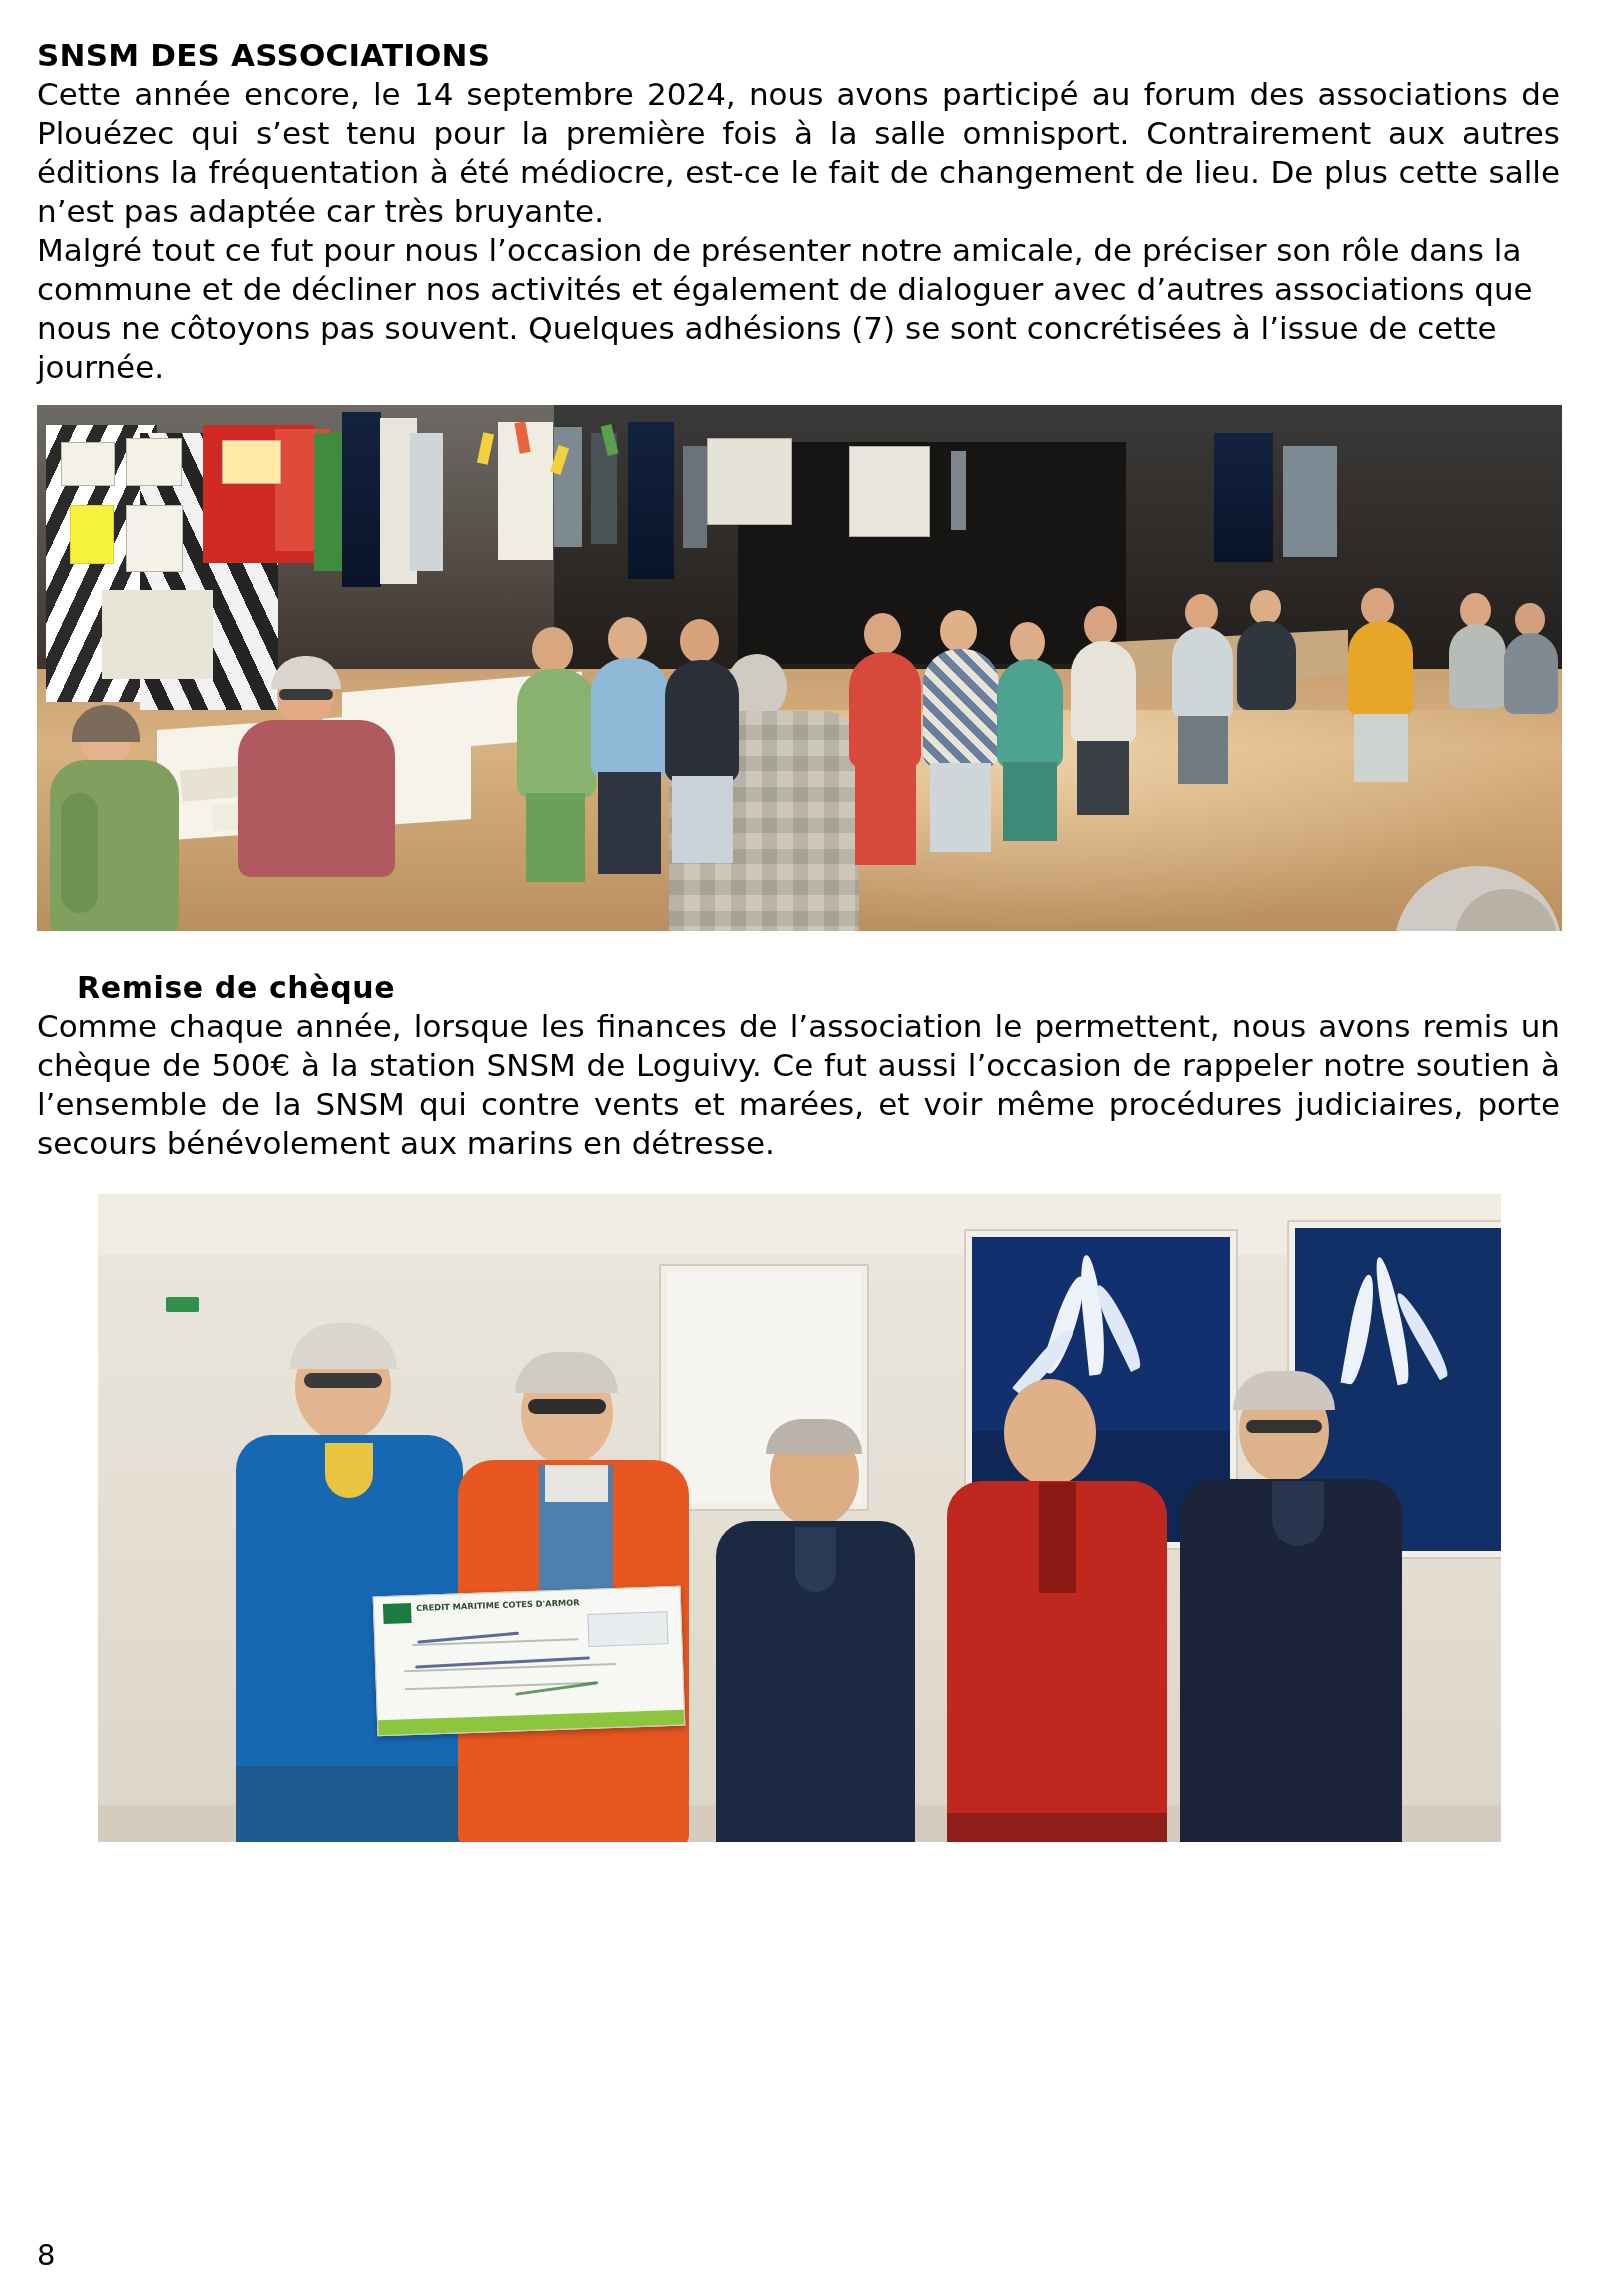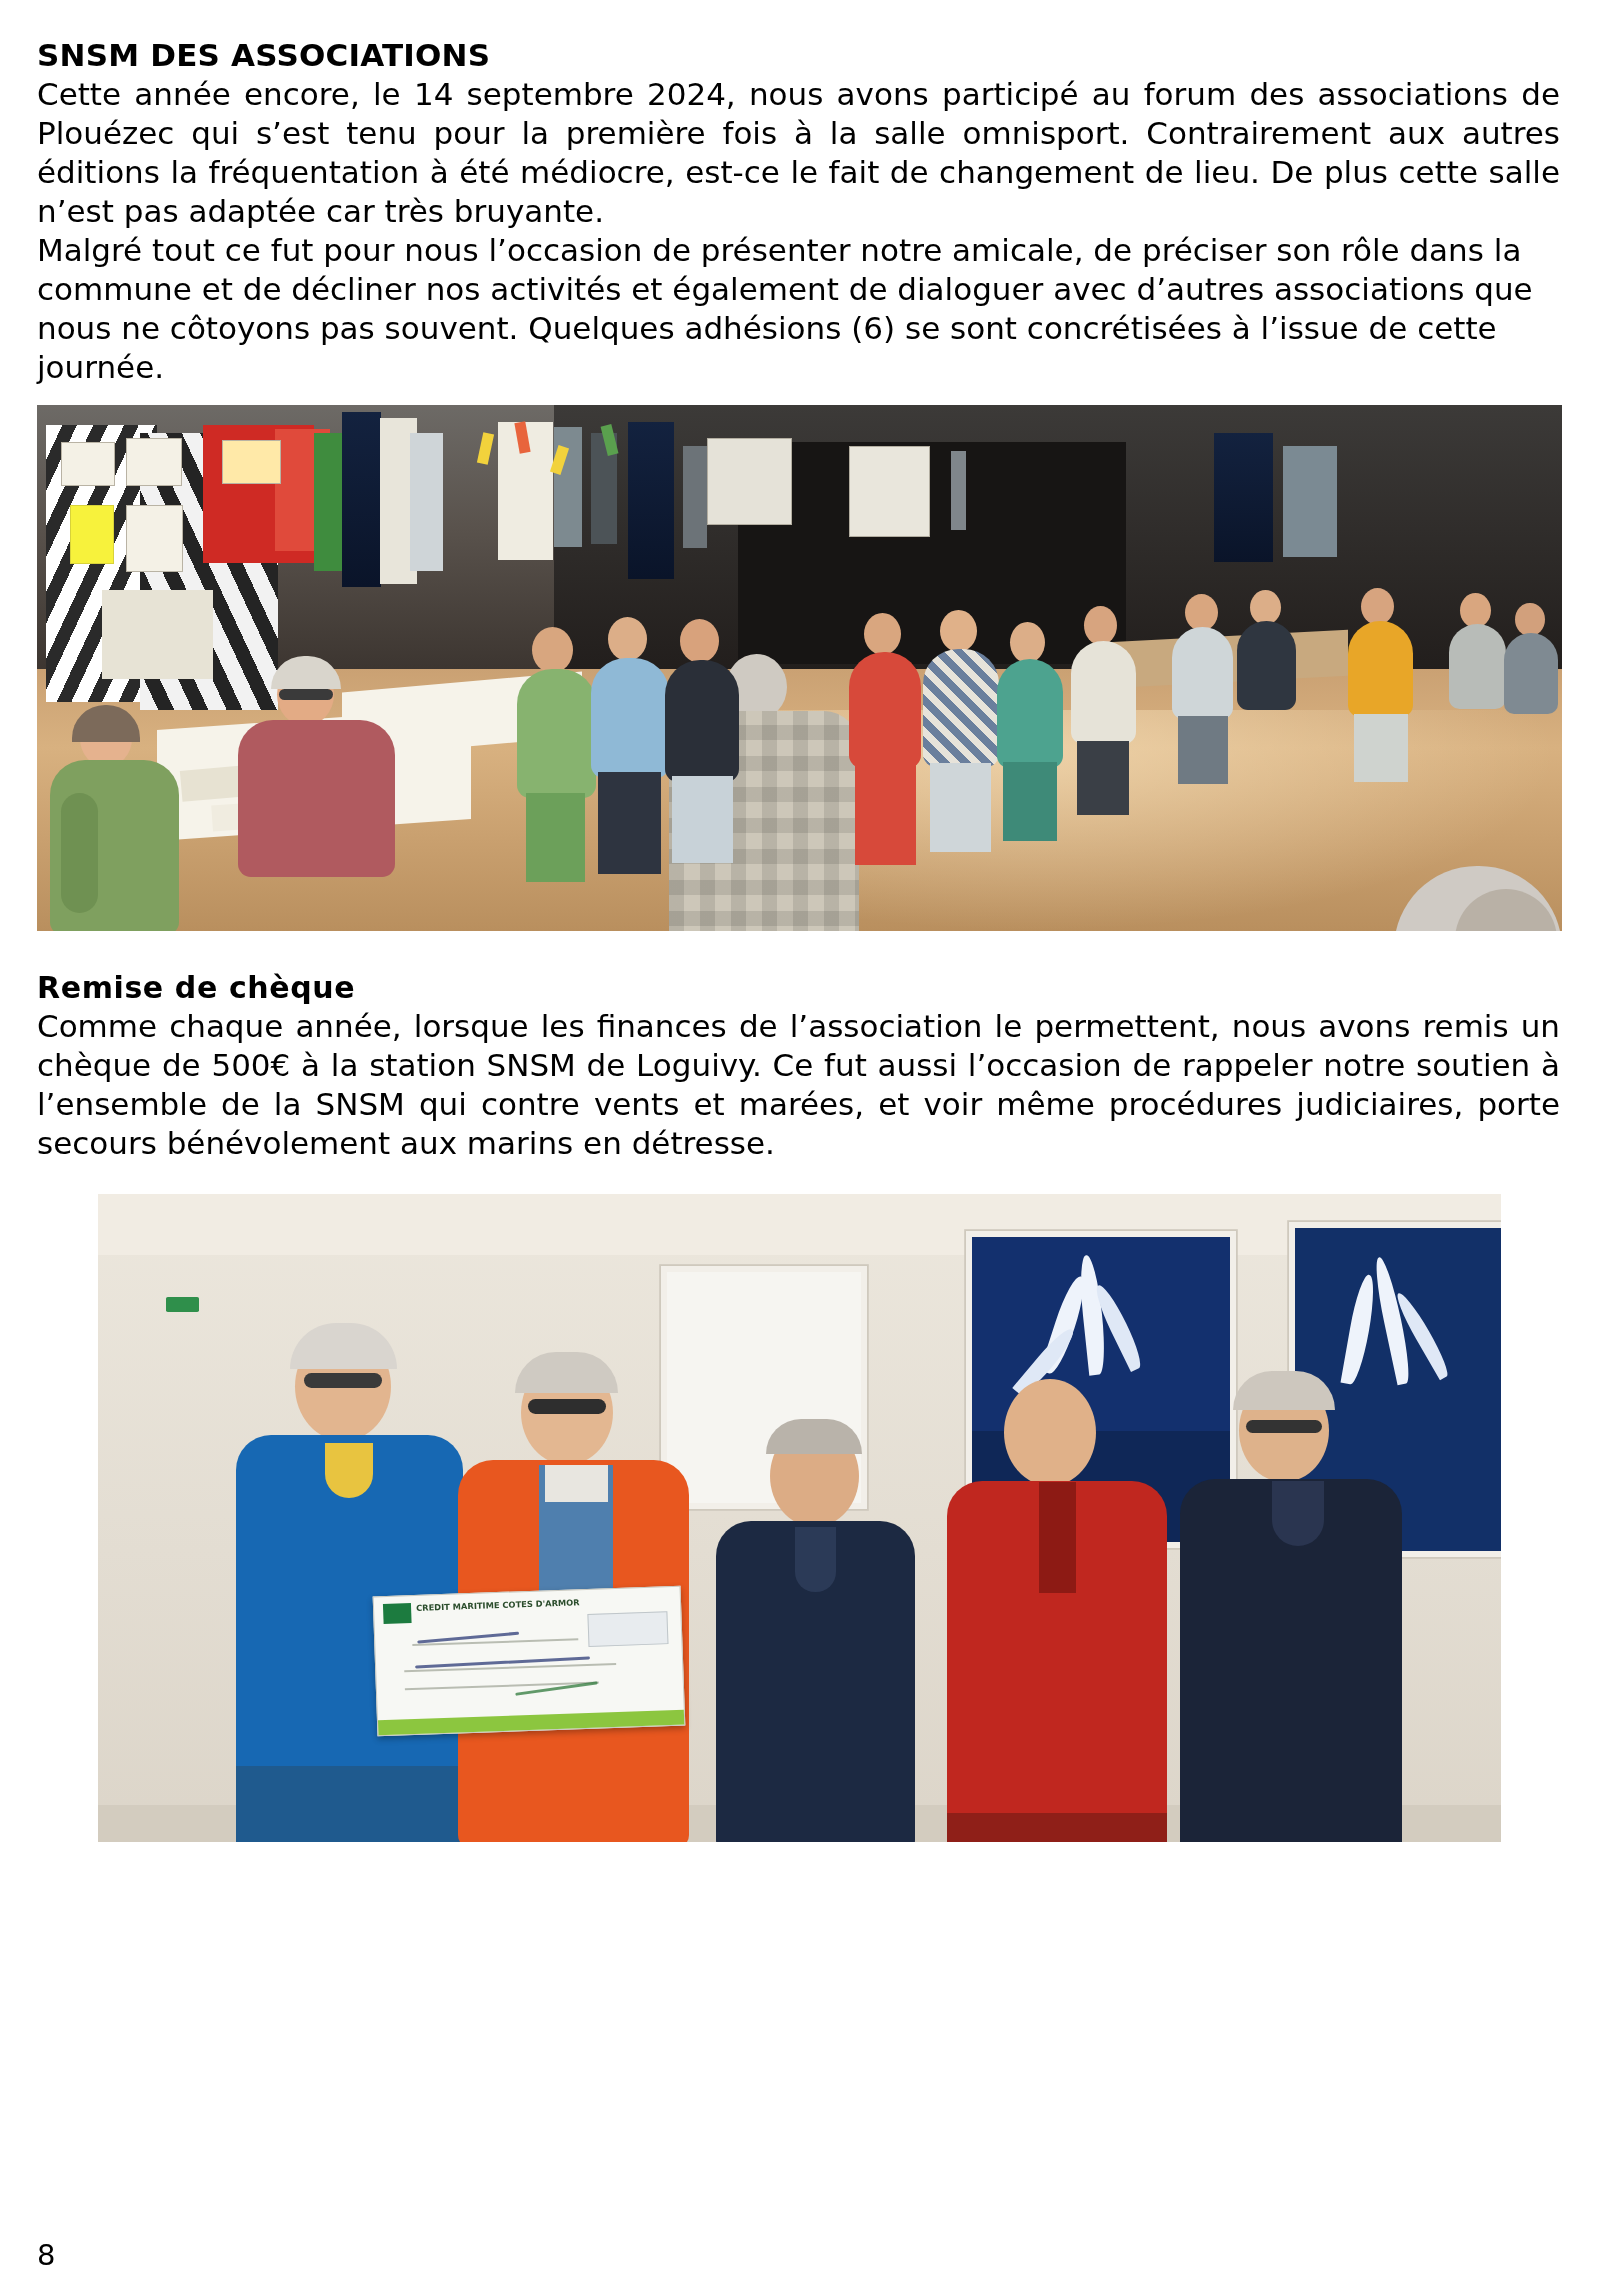--- a/index.html
+++ b/index.html
@@ -26,20 +26,21 @@
   .section-title {
     font-size: 31px;
     font-weight: bold;
     letter-spacing: 0.2px;
     line-height: 1.18;
     margin: 0 0 1.8px 0;
   }
   .section-title.sub {
     font-size: 30px;
     letter-spacing: 0.6px;
+    margin-left: 40px;
   }
   p.body-text {
     font-size: 31px;
     line-height: 1.255;
     margin: 0;
     text-align: justify;
     text-justify: inter-word;
     hyphens: none;
   }
   p.body-text.nojust {
@@ -171,21 +172,21 @@
 </style>
 </head>
 <body>
 
 <div class="page">
 
   <h1 class="section-title">SNSM DES ASSOCIATIONS</h1>
 
   <p class="body-text block-1">Cette année encore, le 14 septembre 2024, nous avons participé au forum des associations de Plouézec qui s’est tenu pour la première fois à la salle omnisport. Contrairement aux autres éditions la fréquentation à été médiocre, est-ce le fait de changement de lieu. De plus cette salle n’est pas adaptée car très bruyante.</p>
 
-  <p class="body-text nojust">Malgré tout ce fut pour nous l’occasion de présenter notre amicale, de préciser son rôle dans la commune et de décliner nos activités et également de dialoguer avec d’autres associations que nous ne côtoyons pas souvent. Quelques adhésions (6) se sont concrétisées à l’issue de cette journée.</p>
+  <p class="body-text nojust">Malgré tout ce fut pour nous l’occasion de présenter notre amicale, de préciser son rôle dans la commune et de décliner nos activités et également de dialoguer avec d’autres associations que nous ne côtoyons pas souvent. Quelques adhésions (7) se sont concrétisées à l’issue de cette journée.</p>
 
   <div class="photo1-wrap">
     <div class="pp p1-wall"></div>
     <div class="pp p1-dark"></div>
     <div class="pp p1-stage"></div>
     <div class="pp p1-floor"></div>
     <div class="pp p1-floorshine"></div>
 
     <div class="pp p1-leftpanelA"></div>
     <div class="pp p1-leftpanelB"></div>

